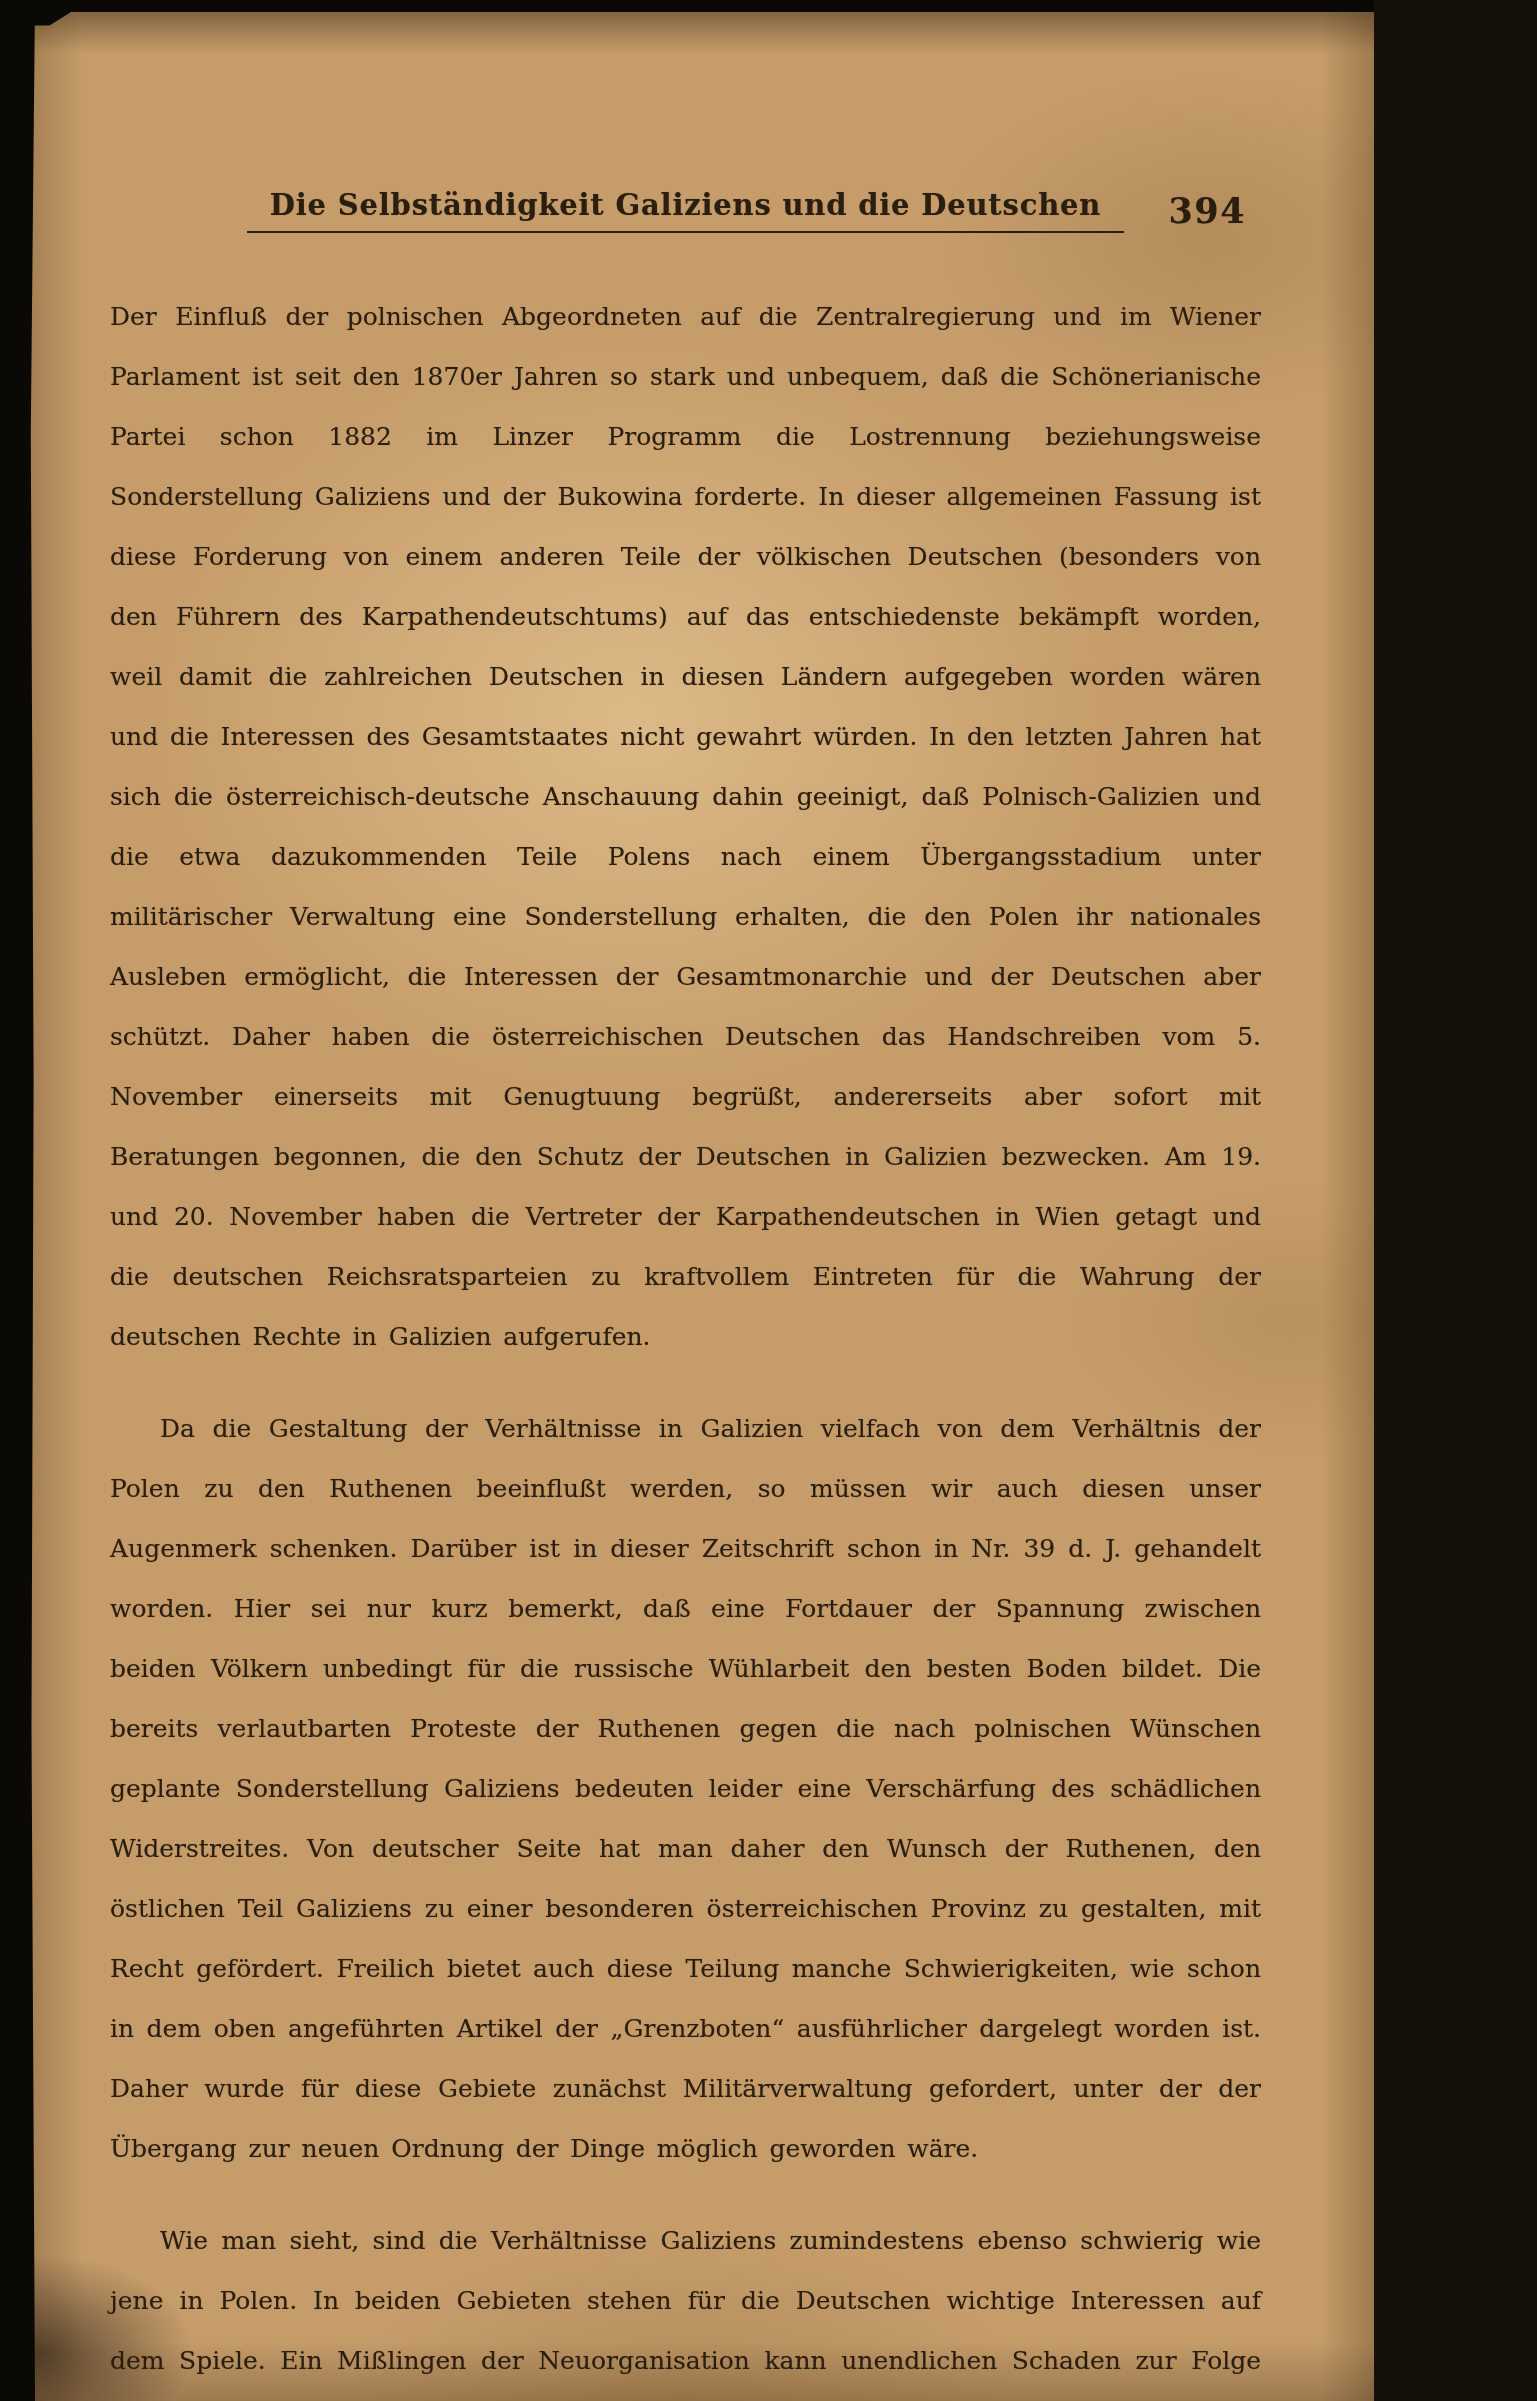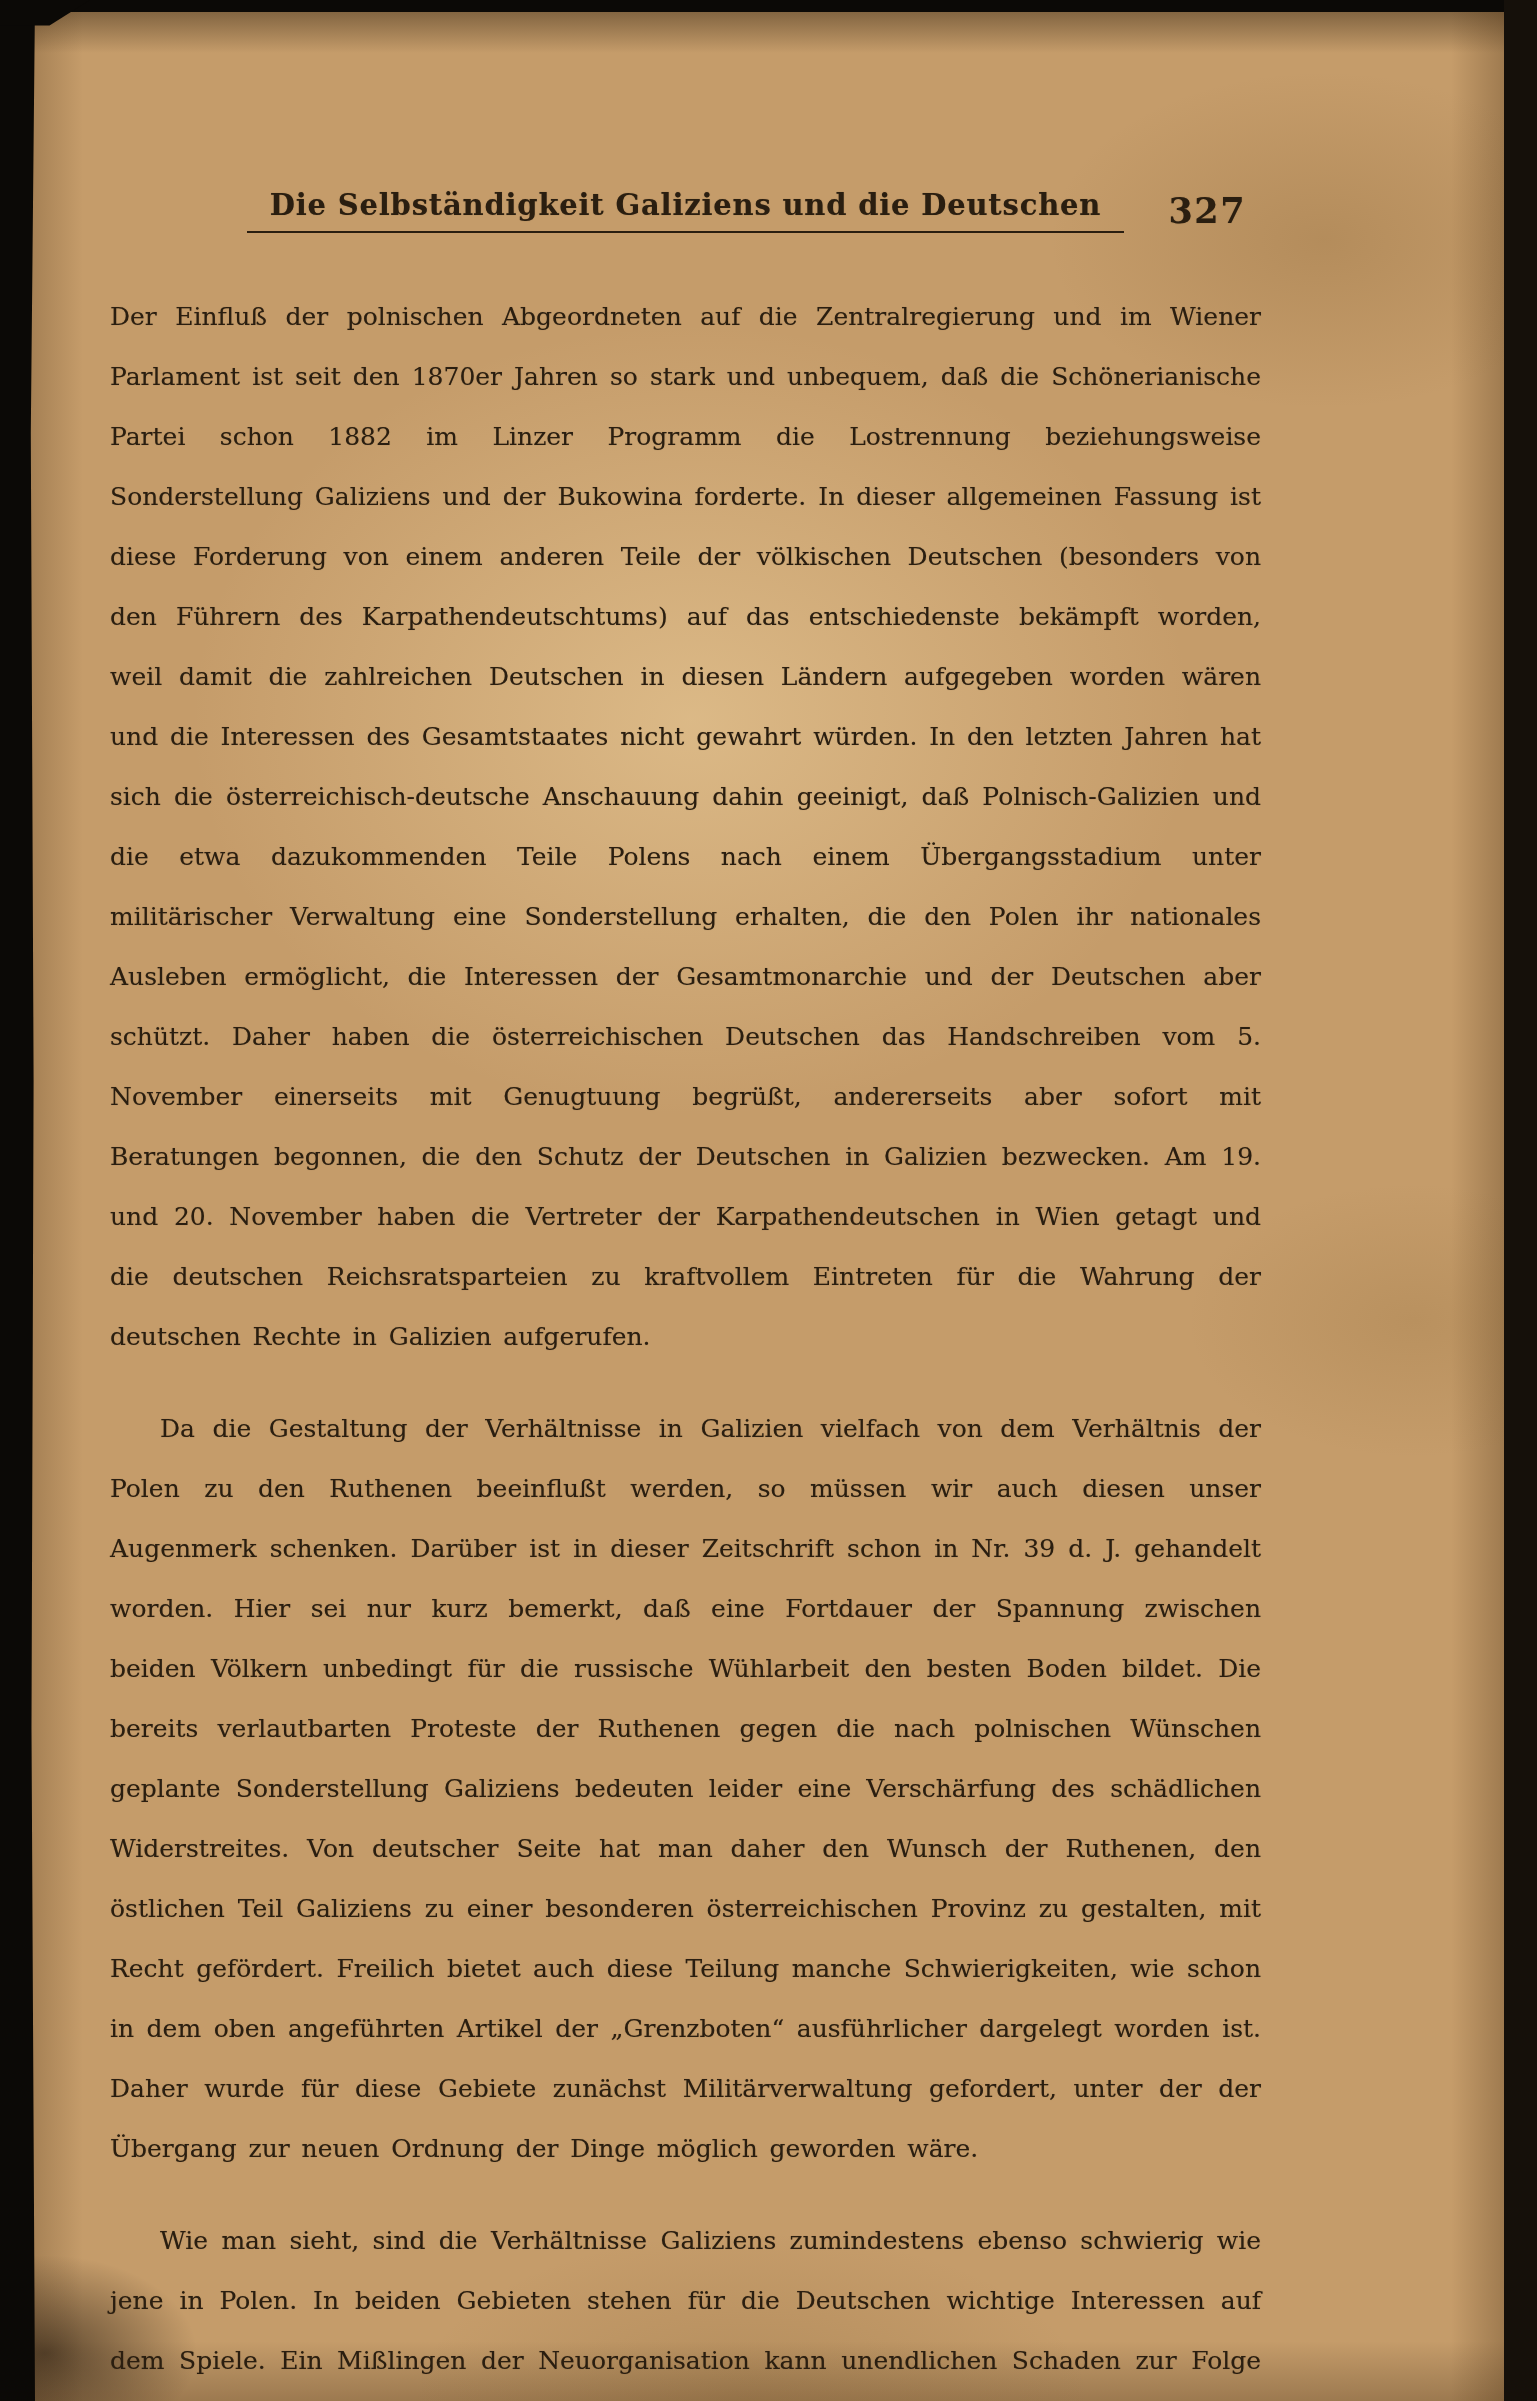--- a/index.html
+++ b/index.html
@@ -4,21 +4,21 @@
 <style>
   html, body { margin: 0; padding: 0; }
   body {
     width: 1538px; height: 2401px;
     background: #15100a;
     font-family: "DejaVu Serif", "Liberation Serif", serif;
     overflow: hidden;
   }
   .scan {
     position: relative;
-    width: 1504px; height: 2401px;
+    width: 1374px; height: 2401px;
     overflow: hidden;
     background: #15100a;
   }
   
   .paper {
     position: absolute; inset: 0;
     background:
       radial-gradient(ellipse 715px 565px at 46% 30%, rgba(238,209,158,0.55), rgba(238,209,158,0) 70%),
       radial-gradient(ellipse 392px 241px at 88% 10%, rgba(120,85,40,0.22), rgba(120,85,40,0) 70%),
       radial-gradient(ellipse 211px 136px at 3% 98%, rgba(25,16,8,0.6), rgba(25,16,8,0) 72%),
@@ -99,21 +99,21 @@
 <div class="scan">
   <div class="paper"></div>
   <div class="edge-top"></div>
   <div class="edge-left"></div>
   <div class="edge-corner"></div>
 
   <div class="content">
 
     <header class="running-head">
       <span class="head-title">Die Selbständigkeit Galiziens und die Deutschen</span>
-      <span class="page-number">327</span>
+      <span class="page-number">394</span>
     </header>
 
     <main>
       <p class="no-indent">Der Einfluß der polnischen Abgeordneten auf die Zentralregierung und im Wiener Parlament ist seit den 1870er Jahren so stark und unbequem, daß die Schönerianische Partei schon 1882 im Linzer Programm die Lostrennung beziehungsweise Sonderstellung Galiziens und der Bukowina forderte. In dieser allgemeinen Fassung ist diese Forderung von einem anderen Teile der völkischen Deutschen (besonders von den Führern des Karpathendeutschtums) auf das entschiedenste bekämpft worden, weil damit die zahlreichen Deutschen in diesen Ländern aufgegeben worden wären und die Interessen des Gesamtstaates nicht gewahrt würden. In den letzten Jahren hat sich die österreichisch-deutsche Anschauung dahin geeinigt, daß Polnisch-Galizien und die etwa dazukommenden Teile Polens nach einem Übergangsstadium unter militärischer Verwaltung eine Sonderstellung erhalten, die den Polen ihr nationales Ausleben ermöglicht, die Interessen der Gesamtmonarchie und der Deutschen aber schützt. Daher haben die österreichischen Deutschen das Handschreiben vom 5. November einerseits mit Genugtuung begrüßt, andererseits aber sofort mit Beratungen begonnen, die den Schutz der Deutschen in Galizien bezwecken. Am 19. und 20. November haben die Vertreter der Karpathendeutschen in Wien getagt und die deutschen Reichsratsparteien zu kraftvollem Eintreten für die Wahrung der deutschen Rechte in Galizien aufgerufen.</p>
       <p class="indent">Da die Gestaltung der Verhältnisse in Galizien vielfach von dem Verhältnis der Polen zu den Ruthenen beeinflußt werden, so müssen wir auch diesen unser Augenmerk schenken. Darüber ist in dieser Zeitschrift schon in Nr. 39 d. J. gehandelt worden. Hier sei nur kurz bemerkt, daß eine Fortdauer der Spannung zwischen beiden Völkern unbedingt für die russische Wühlarbeit den besten Boden bildet. Die bereits verlautbarten Proteste der Ruthenen gegen die nach polnischen Wünschen geplante Sonderstellung Galiziens bedeuten leider eine Verschärfung des schädlichen Widerstreites. Von deutscher Seite hat man daher den Wunsch der Ruthenen, den östlichen Teil Galiziens zu einer besonderen österreichischen Provinz zu gestalten, mit Recht gefördert. Freilich bietet auch diese Teilung manche Schwierigkeiten, wie schon in dem oben angeführten Artikel der „Grenzboten“ ausführlicher dargelegt worden ist. Daher wurde für diese Gebiete zunächst Militärverwaltung gefordert, unter der der Übergang zur neuen Ordnung der Dinge möglich geworden wäre.</p>
       <p class="indent">Wie man sieht, sind die Verhältnisse Galiziens zumindestens ebenso schwierig wie jene in Polen. In beiden Gebieten stehen für die Deutschen wichtige Interessen auf dem Spiele. Ein Mißlingen der Neuorganisation kann unendlichen Schaden zur Folge haben, da Rußland jede Gelegenheit benutzen wird, seine Wühlarbeit fortzusetzen.</p>
     </main>
 
   </div>
 </div>

